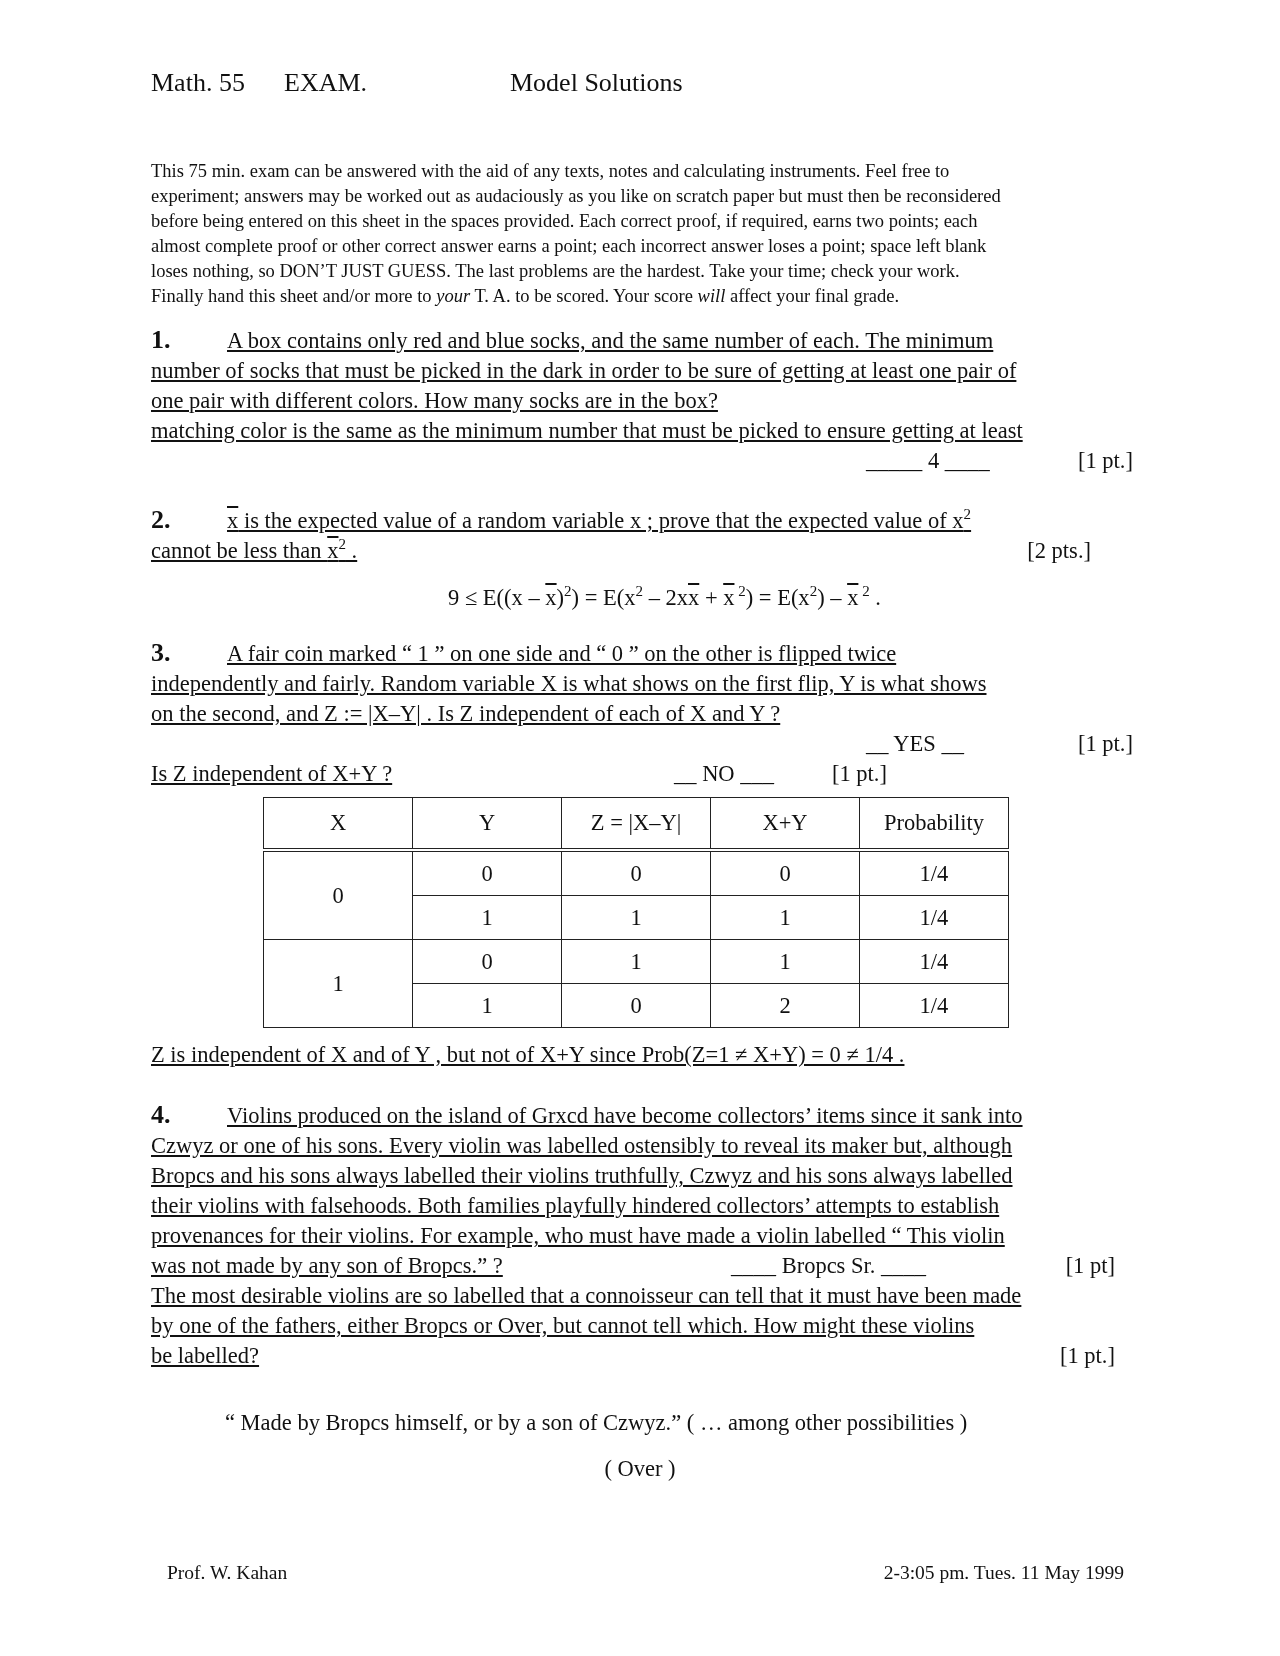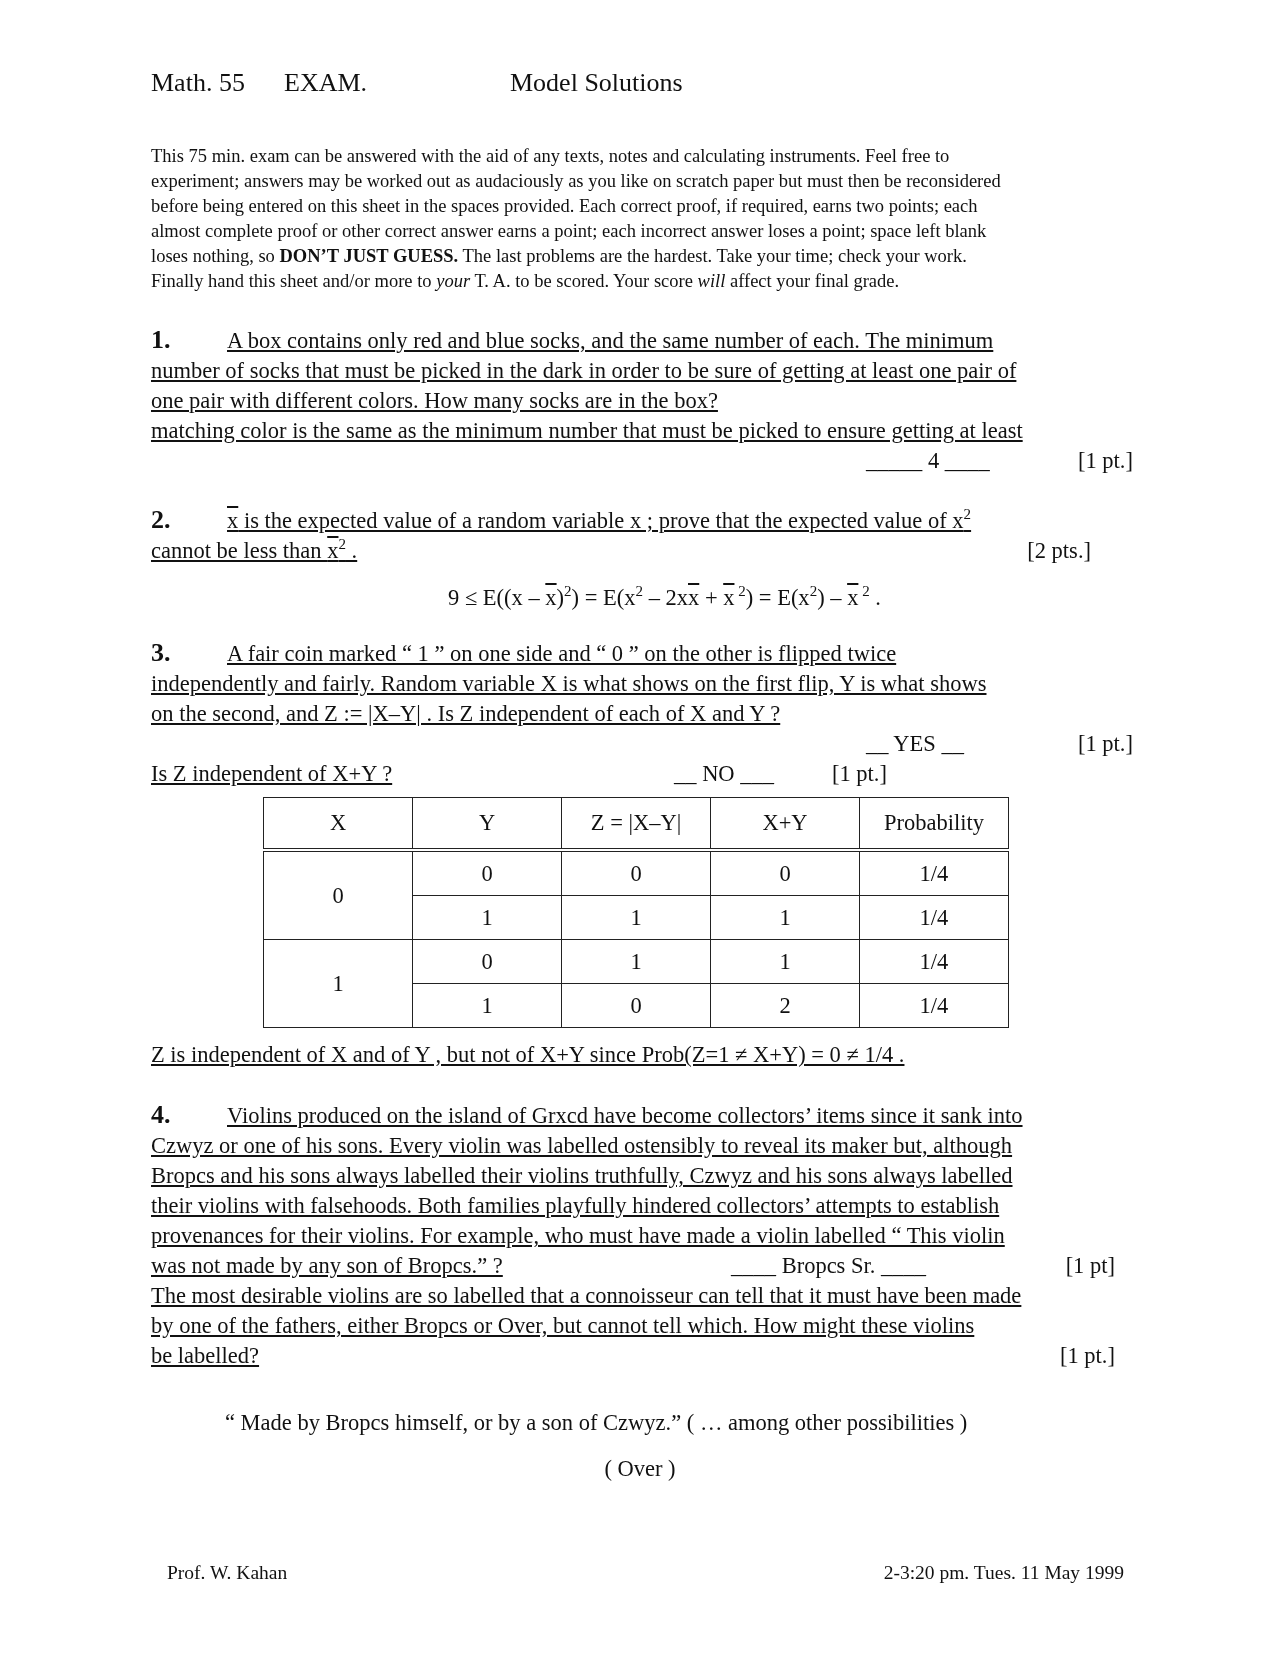--- a/index.html
+++ b/index.html
@@ -1,22 +1,22 @@
 <!DOCTYPE html>
 <html><head>
 <meta charset="utf-8">
 <style>
   html, body { margin: 0; padding: 0; background: #ffffff; }
   body { width: 1280px; height: 1656px; position: relative; overflow: hidden;
          font-family: "Liberation Serif", "DejaVu Serif", serif; color: #111; }
   .abs { position: absolute; white-space: nowrap; }
   .title { font-size: 26px; top: 68px; }
-  .intro { position: absolute; left: 151px; top: 144px; width: 980px; font-size: 18.5px; line-height: 25px; }
+  .intro { position: absolute; left: 151px; top: 159px; width: 980px; font-size: 18.5px; line-height: 25px; }
   .intro .line { display: block; white-space: nowrap; }
-  .intro b { font-weight: bold; }
+  .intro b { font-weight: normal; }
   .intro i { font-style: italic; }
   .prob { position: absolute; left: 151px; width: 980px; font-size: 22.5px; line-height: 30px; }
   .prob .line { display: block; white-space: nowrap; text-decoration: underline; }
   .num { font-weight: bold; font-size: 26px; display: inline-block; width: 76px; }
   .right { position: absolute; right: 0; }
   .ov { text-decoration: overline; }
   sup { font-size: 15px; line-height: 0; vertical-align: 9px; }
   .eq { position: absolute; font-size: 22.5px; white-space: nowrap; }
   table.tbl { position: absolute; left: 263px; top: 797px; border-collapse: collapse; font-size: 22.5px; }
   table.tbl td { border: 1.5px solid #222; text-align: center; width: 148px; height: 43px; padding: 0; }
@@ -134,13 +134,13 @@
     <span>be labelled?</span>
     <span class="right" style="right:16px;">[1 pt.]</span>
   </span>
 </div>
 
 <div class="abs" style="left:225px;top:1410px;font-size:22.5px;">“ Made by  Bropcs  himself,  or by a son of  Czwyz.”     ( … among other possibilities )</div>
 
 <div class="abs" style="left:0;width:1280px;top:1456px;font-size:22.5px;text-align:center;">( Over )</div>
 
 <div class="abs foot" style="left:151px;margin-left:16px;">Prof. W. Kahan</div>
-<div class="abs foot" style="right:156px;">2-3:20 pm. Tues. 11 May 1999</div>
+<div class="abs foot" style="right:156px;">2-3:05 pm. Tues. 11 May 1999</div>
 
 </body></html>

